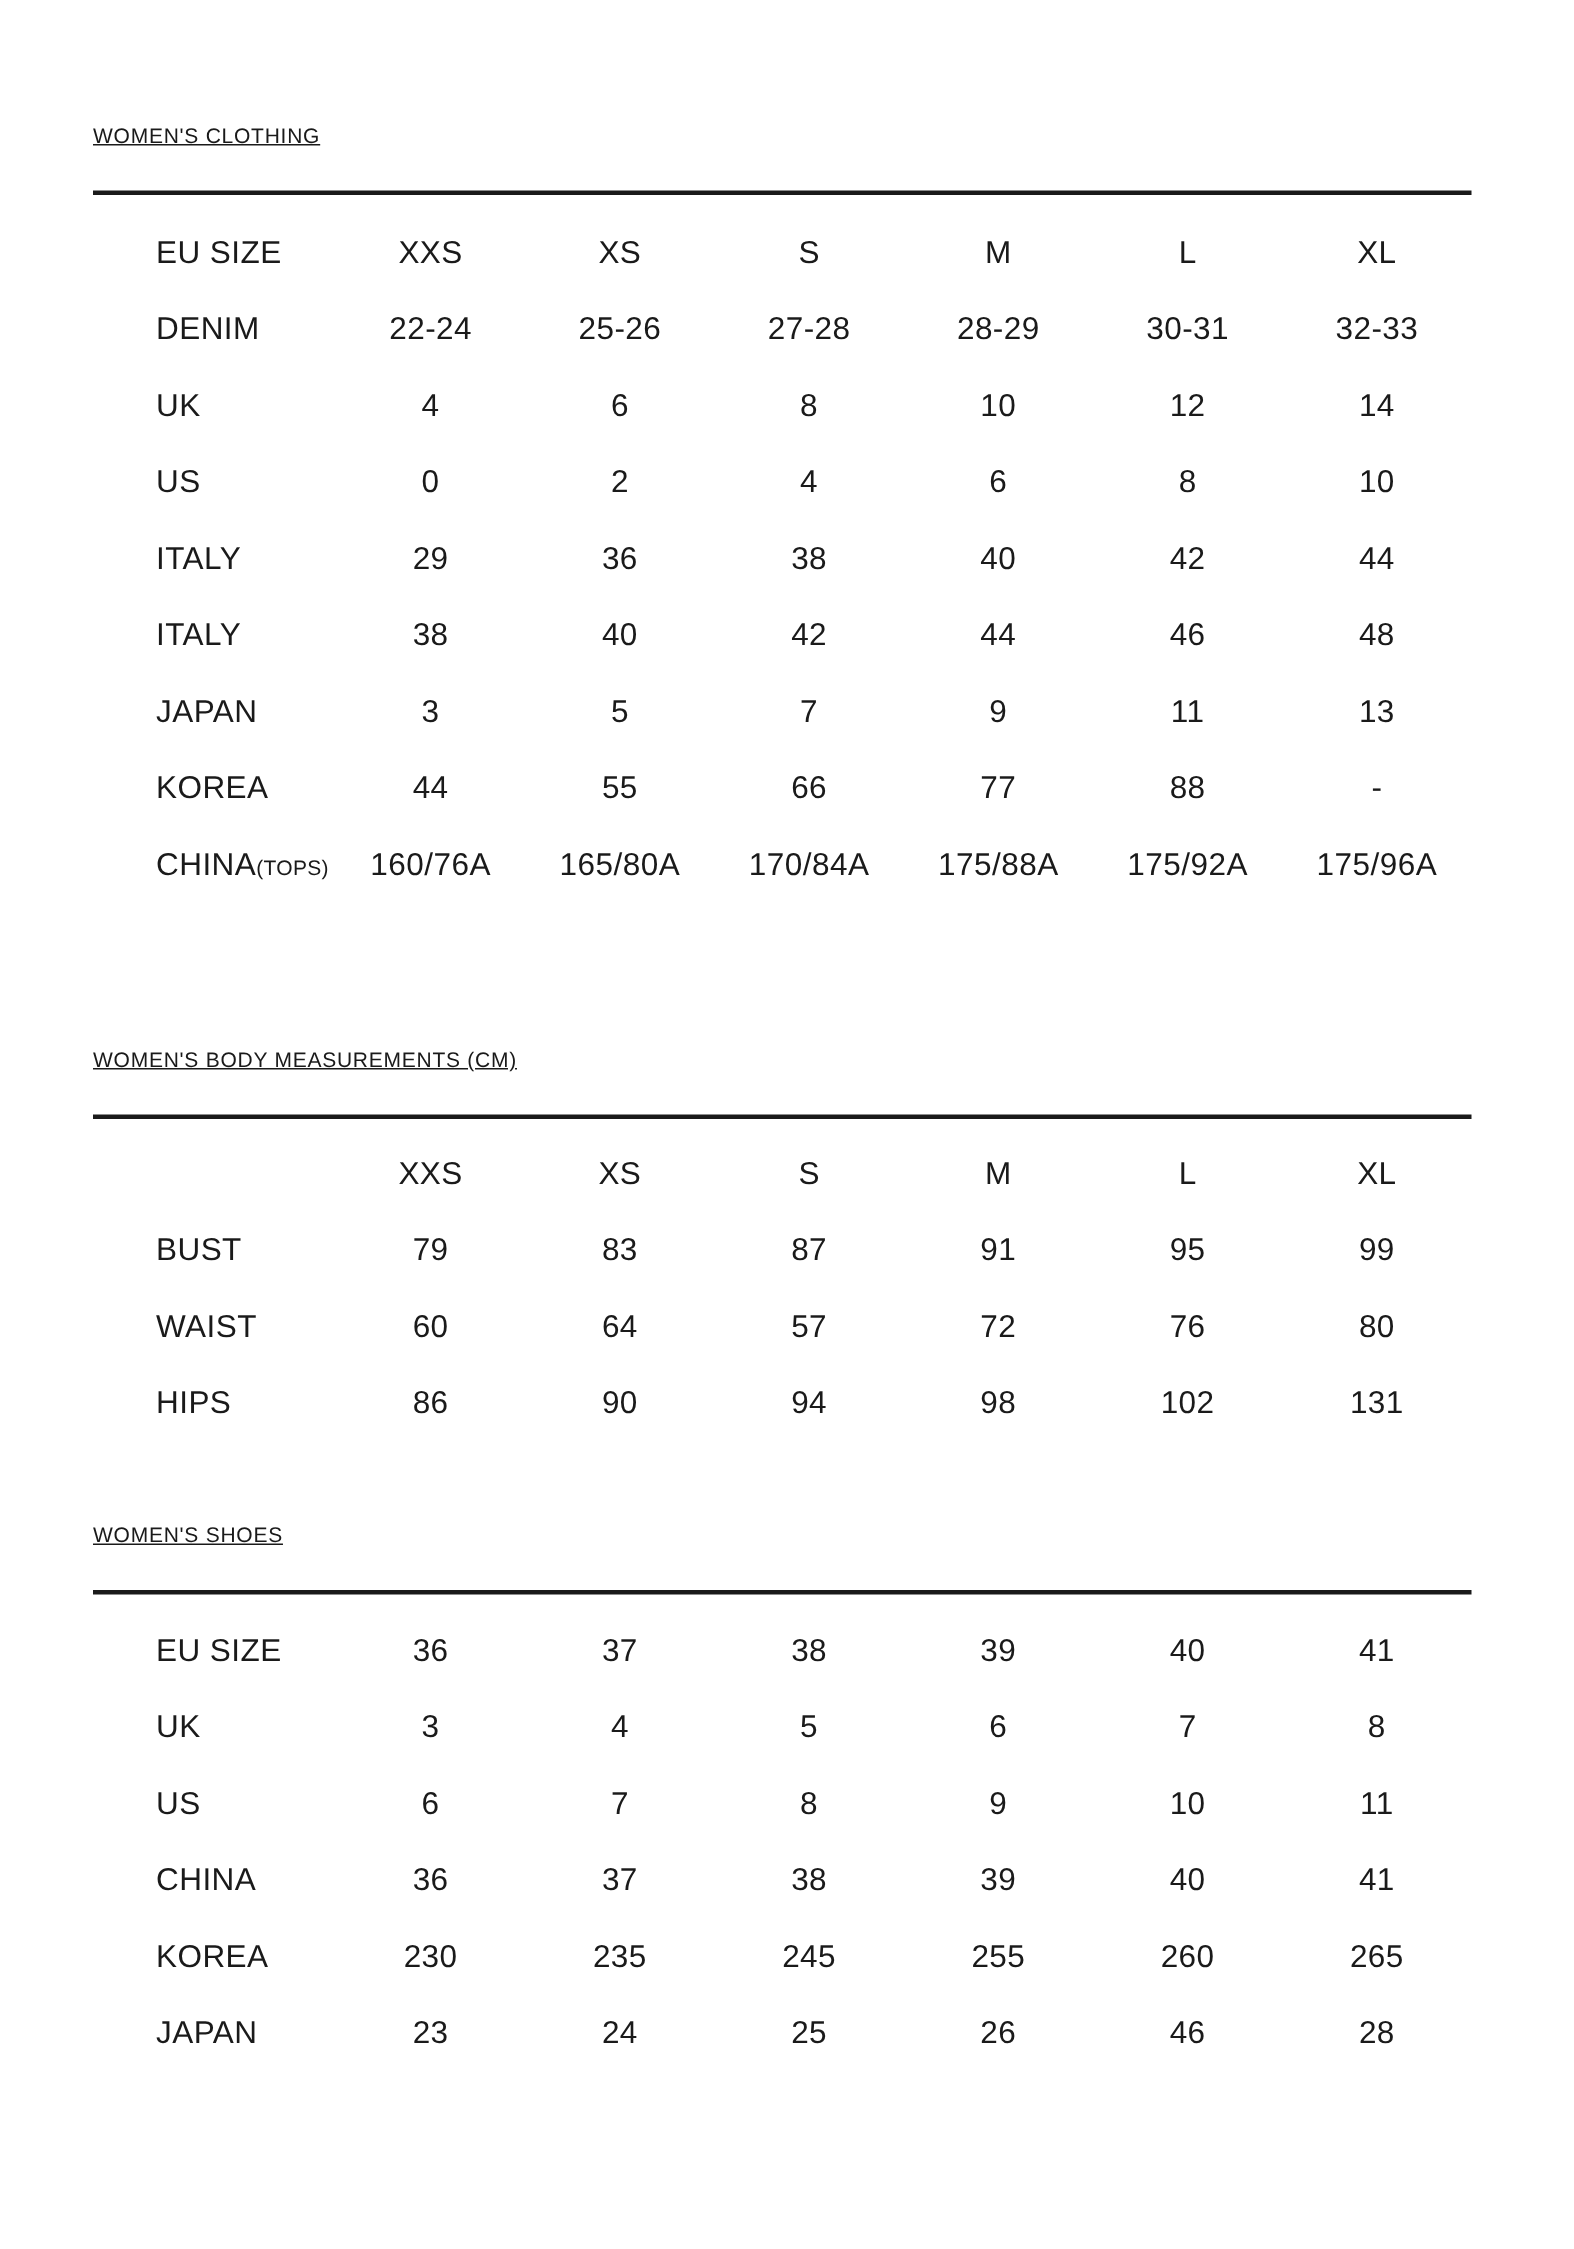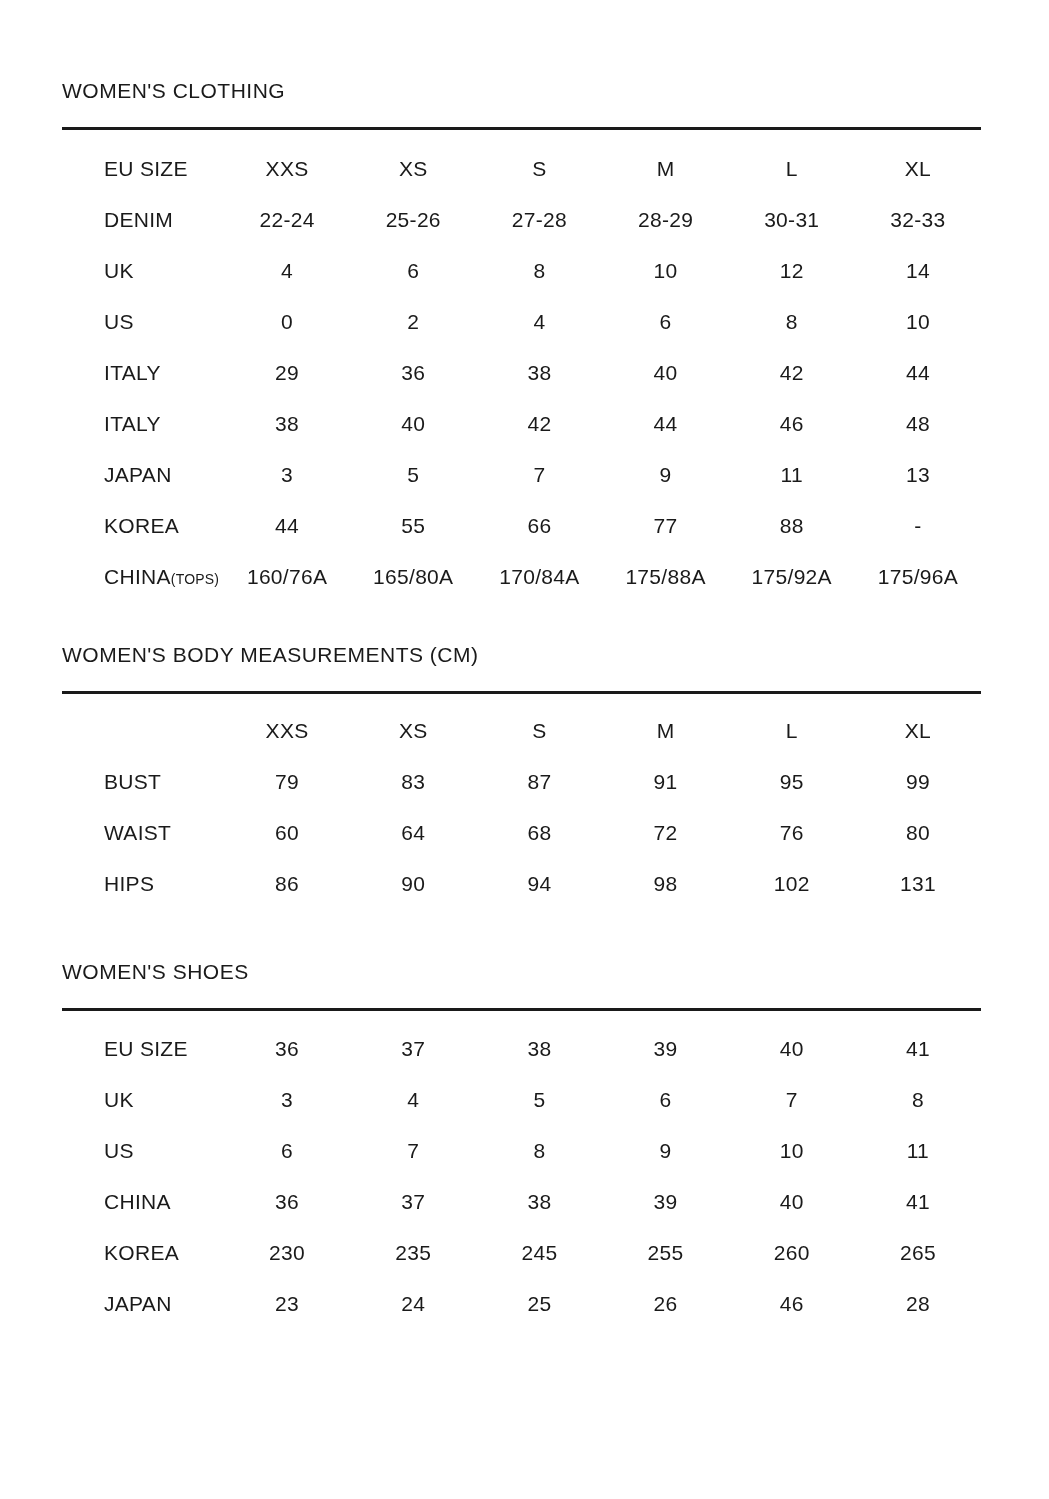--- a/index.html
+++ b/index.html
@@ -15,39 +15,40 @@
     overflow: hidden;
   }
   .page {
     box-sizing: border-box;
     padding: 80px 0 0 62px;
   }
   .section {
     width: 919px;
   }
   .section-title {
-    font-size: 21px;
+    font-size: 14px;
     font-weight: 400;
     line-height: 21px;
     letter-spacing: 0.5px;
     margin: 0;
+    text-decoration: underline;
   }
   .rule {
     border: 0;
     height: 3px;
     background: #1a1a1a;
     margin: 26px 0 0 0;
   }
   .table {
     margin-top: 13px;
     margin-left: 42px;
   }
   #section-body .table { margin-top: 11px; }
   #section-shoes .table { margin-top: 12px; }
-  #section-body .section-title { margin-top: 42px; }
+  #section-body .section-title { margin-top: 94px; }
   #section-shoes .section-title { margin-top: 52px; }
   .row {
     display: grid;
     grid-template-columns: 120px repeat(6, 1fr);
     height: 51px;
     align-items: center;
   }
   .cell {
     font-size: 21px;
     letter-spacing: 0.3px;
@@ -177,21 +178,21 @@
           <div class="cell value">83</div>
           <div class="cell value">87</div>
           <div class="cell value">91</div>
           <div class="cell value">95</div>
           <div class="cell value">99</div>
         </div>
         <div class="row">
           <div class="cell label">WAIST</div>
           <div class="cell value">60</div>
           <div class="cell value">64</div>
-          <div class="cell value">68</div>
+          <div class="cell value">57</div>
           <div class="cell value">72</div>
           <div class="cell value">76</div>
           <div class="cell value">80</div>
         </div>
         <div class="row">
           <div class="cell label">HIPS</div>
           <div class="cell value">86</div>
           <div class="cell value">90</div>
           <div class="cell value">94</div>
           <div class="cell value">98</div>

